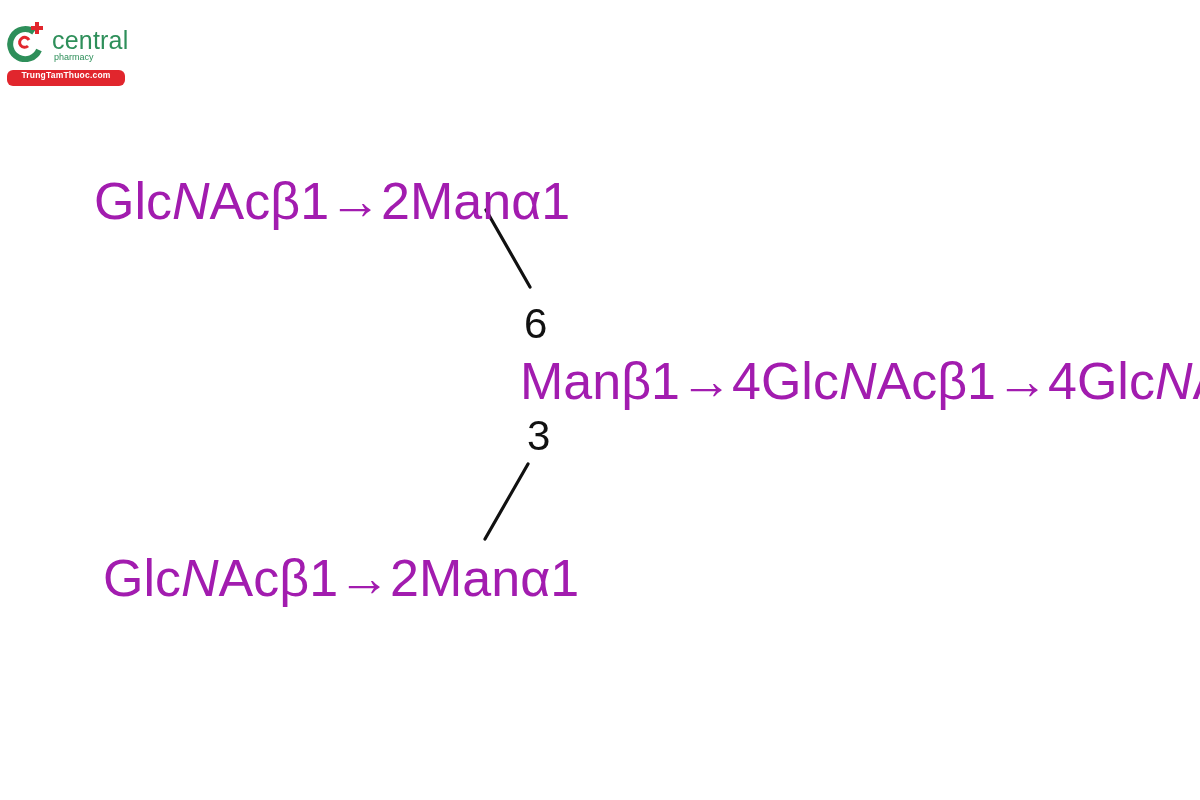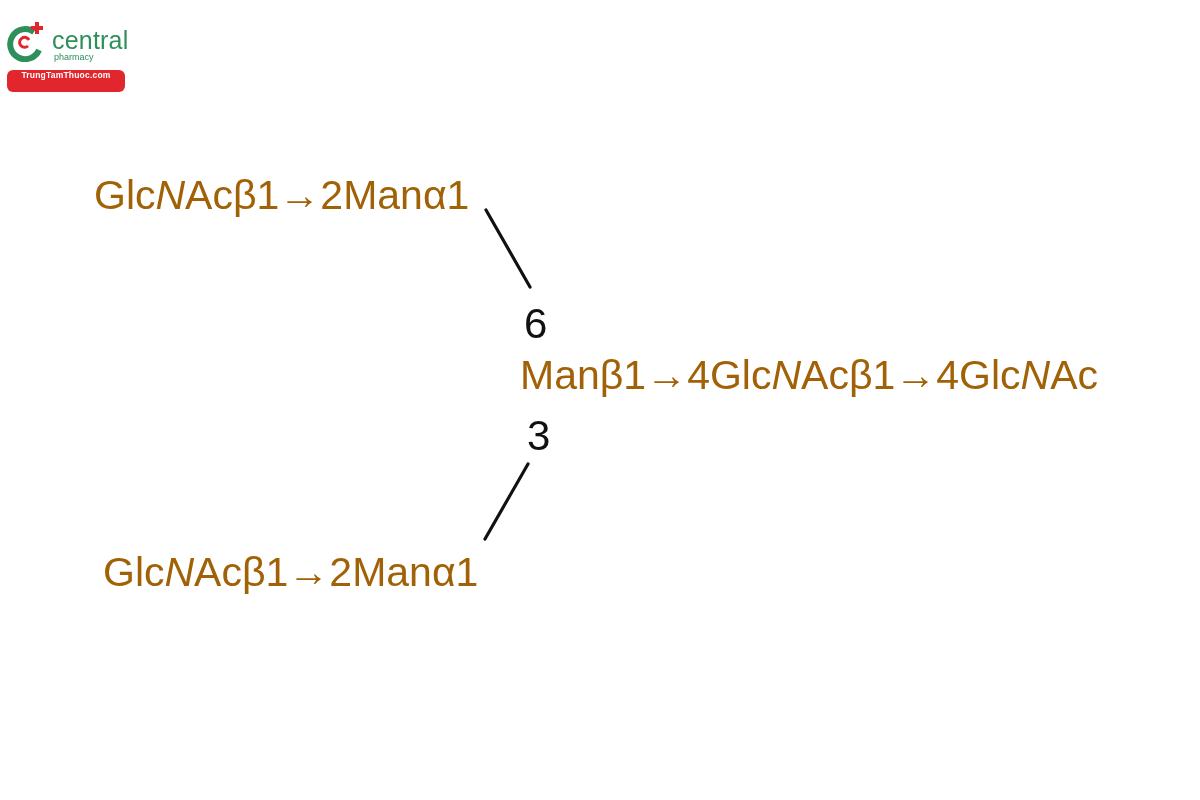--- a/index.html
+++ b/index.html
@@ -14,28 +14,28 @@
   .logo-word {
     position: absolute; left: 52px; top: 26px;
     font-size: 25px; font-weight: normal; color: #2e8f5a; letter-spacing: 0.2px;
     line-height: 28px;
   }
   .logo-sub {
     position: absolute; left: 54px; top: 52px;
     font-size: 9px; color: #2e8f5a; line-height: 10px;
   }
   .logo-pill {
-    position: absolute; left: 7px; top: 70px; width: 118px; height: 22px;
+    position: absolute; left: 7px; top: 70px; width: 118px; height: 16px;
     background: #e1262d; border-radius: 6px;
     color: #ffffff; font-size: 8.5px; font-weight: bold; line-height: 10px;
     text-align: center; letter-spacing: 0.2px;
   }
   .glycan {
     position: absolute; white-space: nowrap;
-    font-size: 41px; line-height: 1; color: #a16207;
+    font-size: 52px; line-height: 1; color: #a21caf;
   }
   .glycan i { font-style: italic; }
   .num { position: absolute; font-size: 42px; line-height: 1; color: #111111; }
   svg.links { position: absolute; left: 0; top: 0; }
 </style>
 </head>
 <body>
 
 <div class="logo">
   <svg class="logo-icon" viewBox="0 0 40 42" width="40" height="42">

